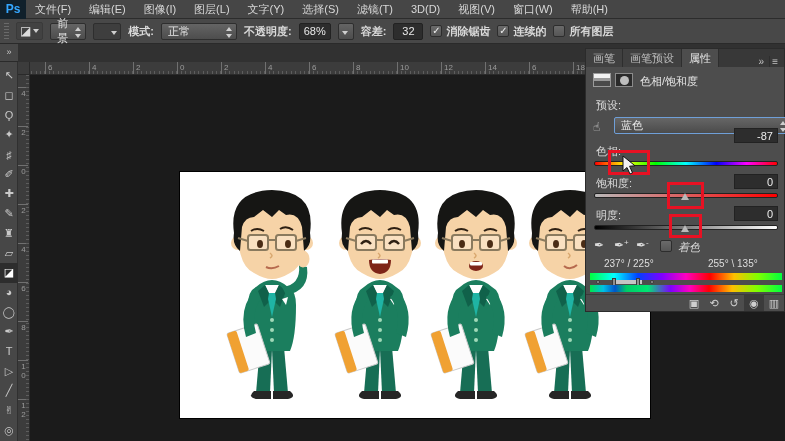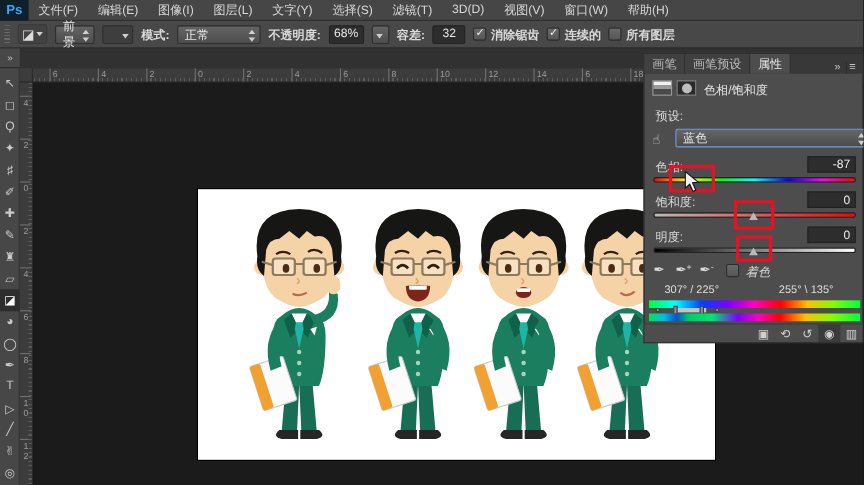--- a/index.html
+++ b/index.html
@@ -334,41 +334,41 @@
 
     <span class="prow-label" style="left:10px;top:49px">预设:</span>
 
     <span id="handicon">☝</span>
     <span class="psel" style="left:28px;top:68px;width:177px;border-color:#6f9fd8">
       <span>蓝色</span>
       <span class="spin"></span>
     </span>
 
     <span class="prow-label" style="left:10px;top:95px">色相:</span>
-    <span class="valbox" style="top:93px">-87</span>
+    <span class="valbox" style="top:79px">-87</span>
     <div class="slider" id="slider-hue" style="top:112px"></div>
     <span class="thumb" style="left:37px;top:112px"></span>
 
     <span class="prow-label" style="left:10px;top:127px">饱和度:</span>
     <span class="valbox" style="top:125px">0</span>
     <div class="slider" id="slider-sat" style="top:144px"></div>
     <span class="thumb" style="left:95px;top:144px"></span>
 
     <span class="prow-label" style="left:10px;top:159px">明度:</span>
     <span class="valbox" style="top:157px">0</span>
     <div class="slider" id="slider-light" style="top:176px"></div>
     <span class="thumb" style="left:95px;top:176px"></span>
 
     <span class="dropper" style="left:8px;top:189px">✒</span>
     <span class="dropper" style="left:28px;top:189px">✒<span class="mod">+</span></span>
     <span class="dropper" style="left:50px;top:189px">✒<span class="mod">-</span></span>
     <span class="cb" id="colorize-cb"></span>
     <span id="colorize-lb">着色</span>
 
-    <span class="rangelbl" style="left:18px">307° / 225°</span>
+    <span class="rangelbl" style="left:18px">237° / 225°</span>
     <span class="rangelbl" style="left:122px">255° \ 135°</span>
     <div class="ramp" id="ramp1"></div>
     <div id="rangemarks">
       <span class="strip"></span>
       <span class="dot" style="left:6px"></span>
       <span class="bar" style="left:22px"></span>
       <span class="bar" style="left:46px"></span>
       <span class="dot" style="left:60px"></span>
     </div>
     <div class="ramp" id="ramp2"></div>

